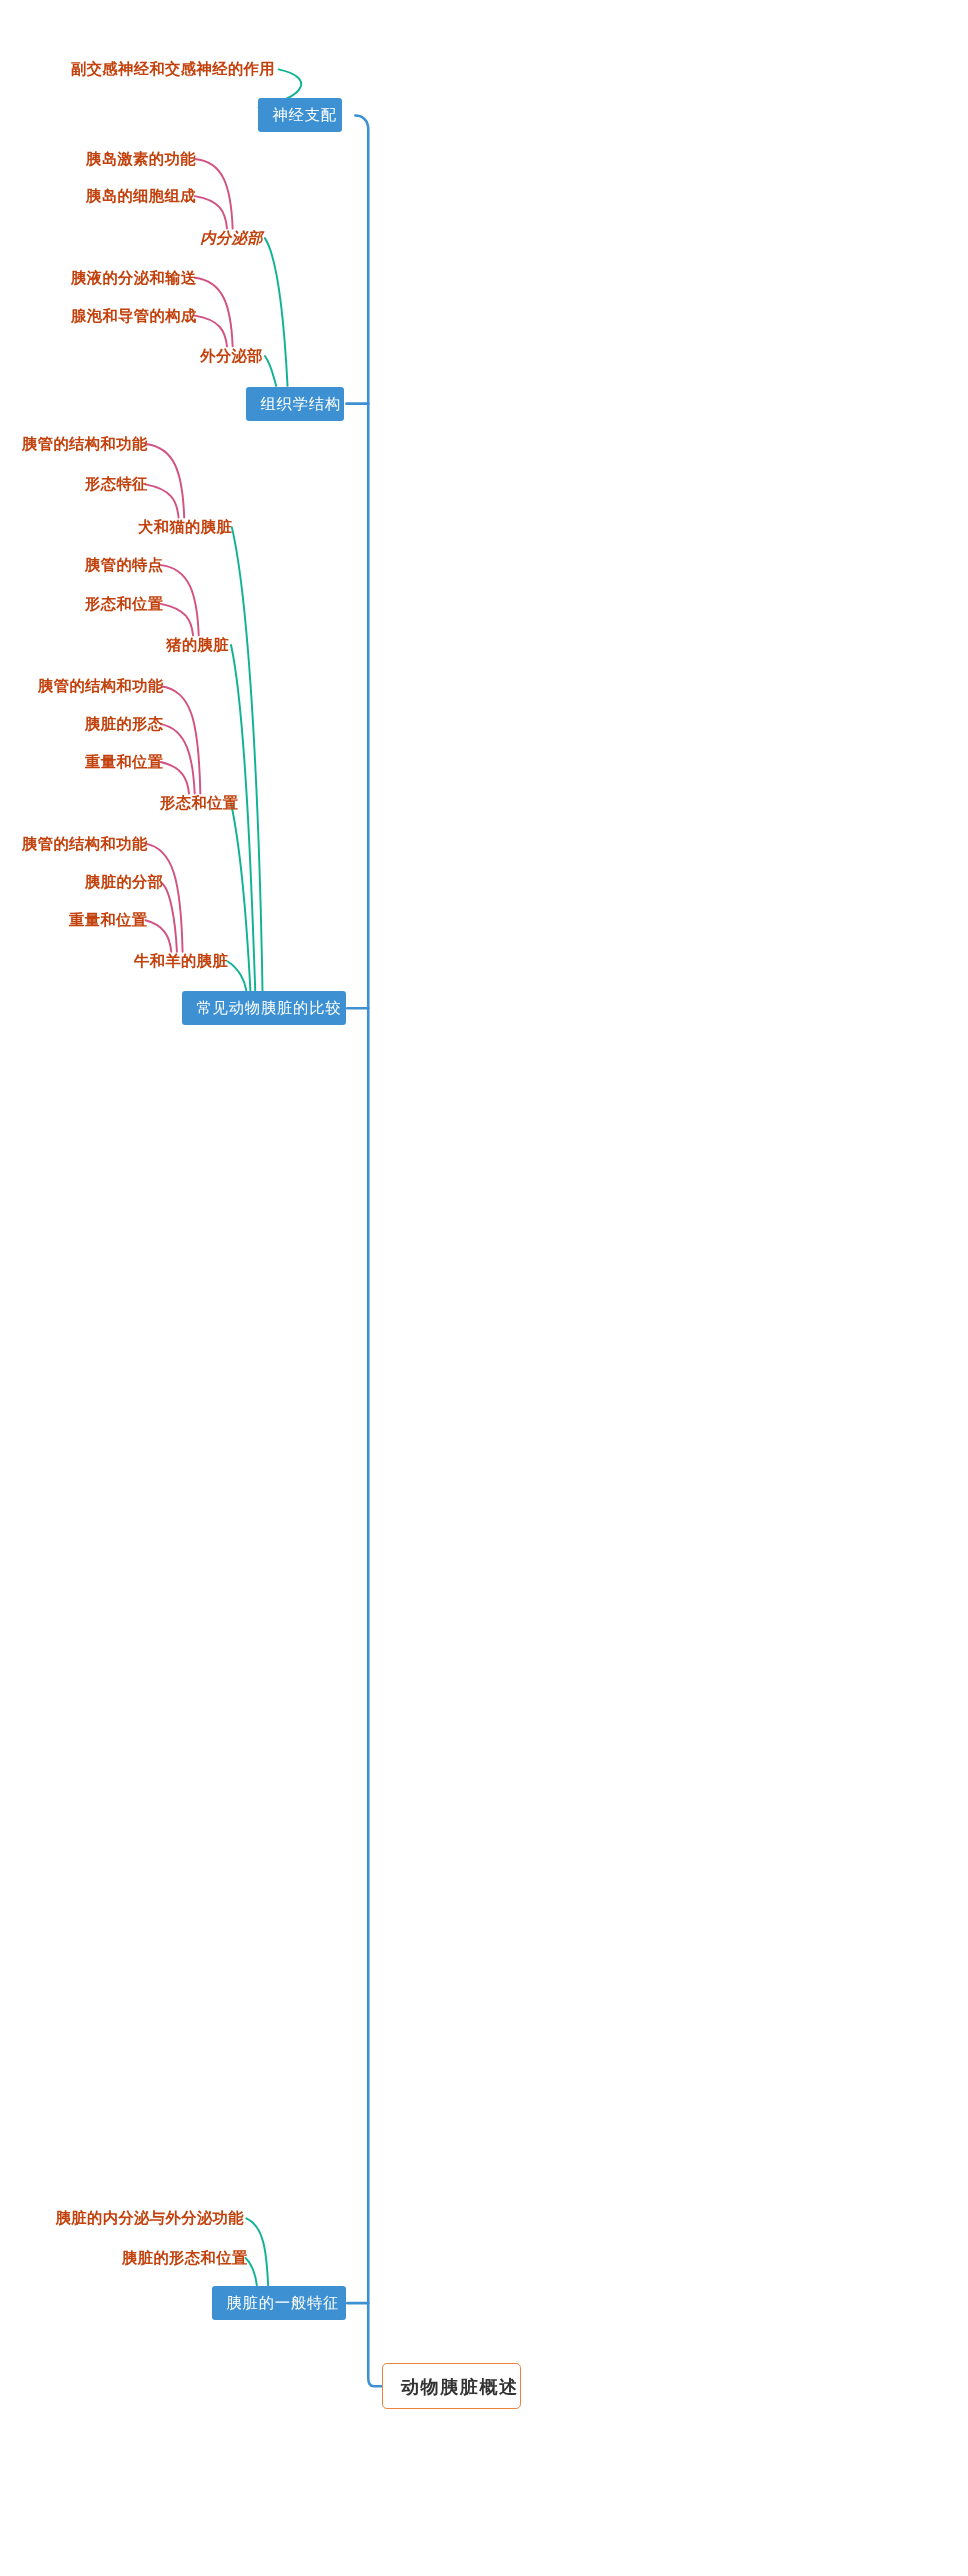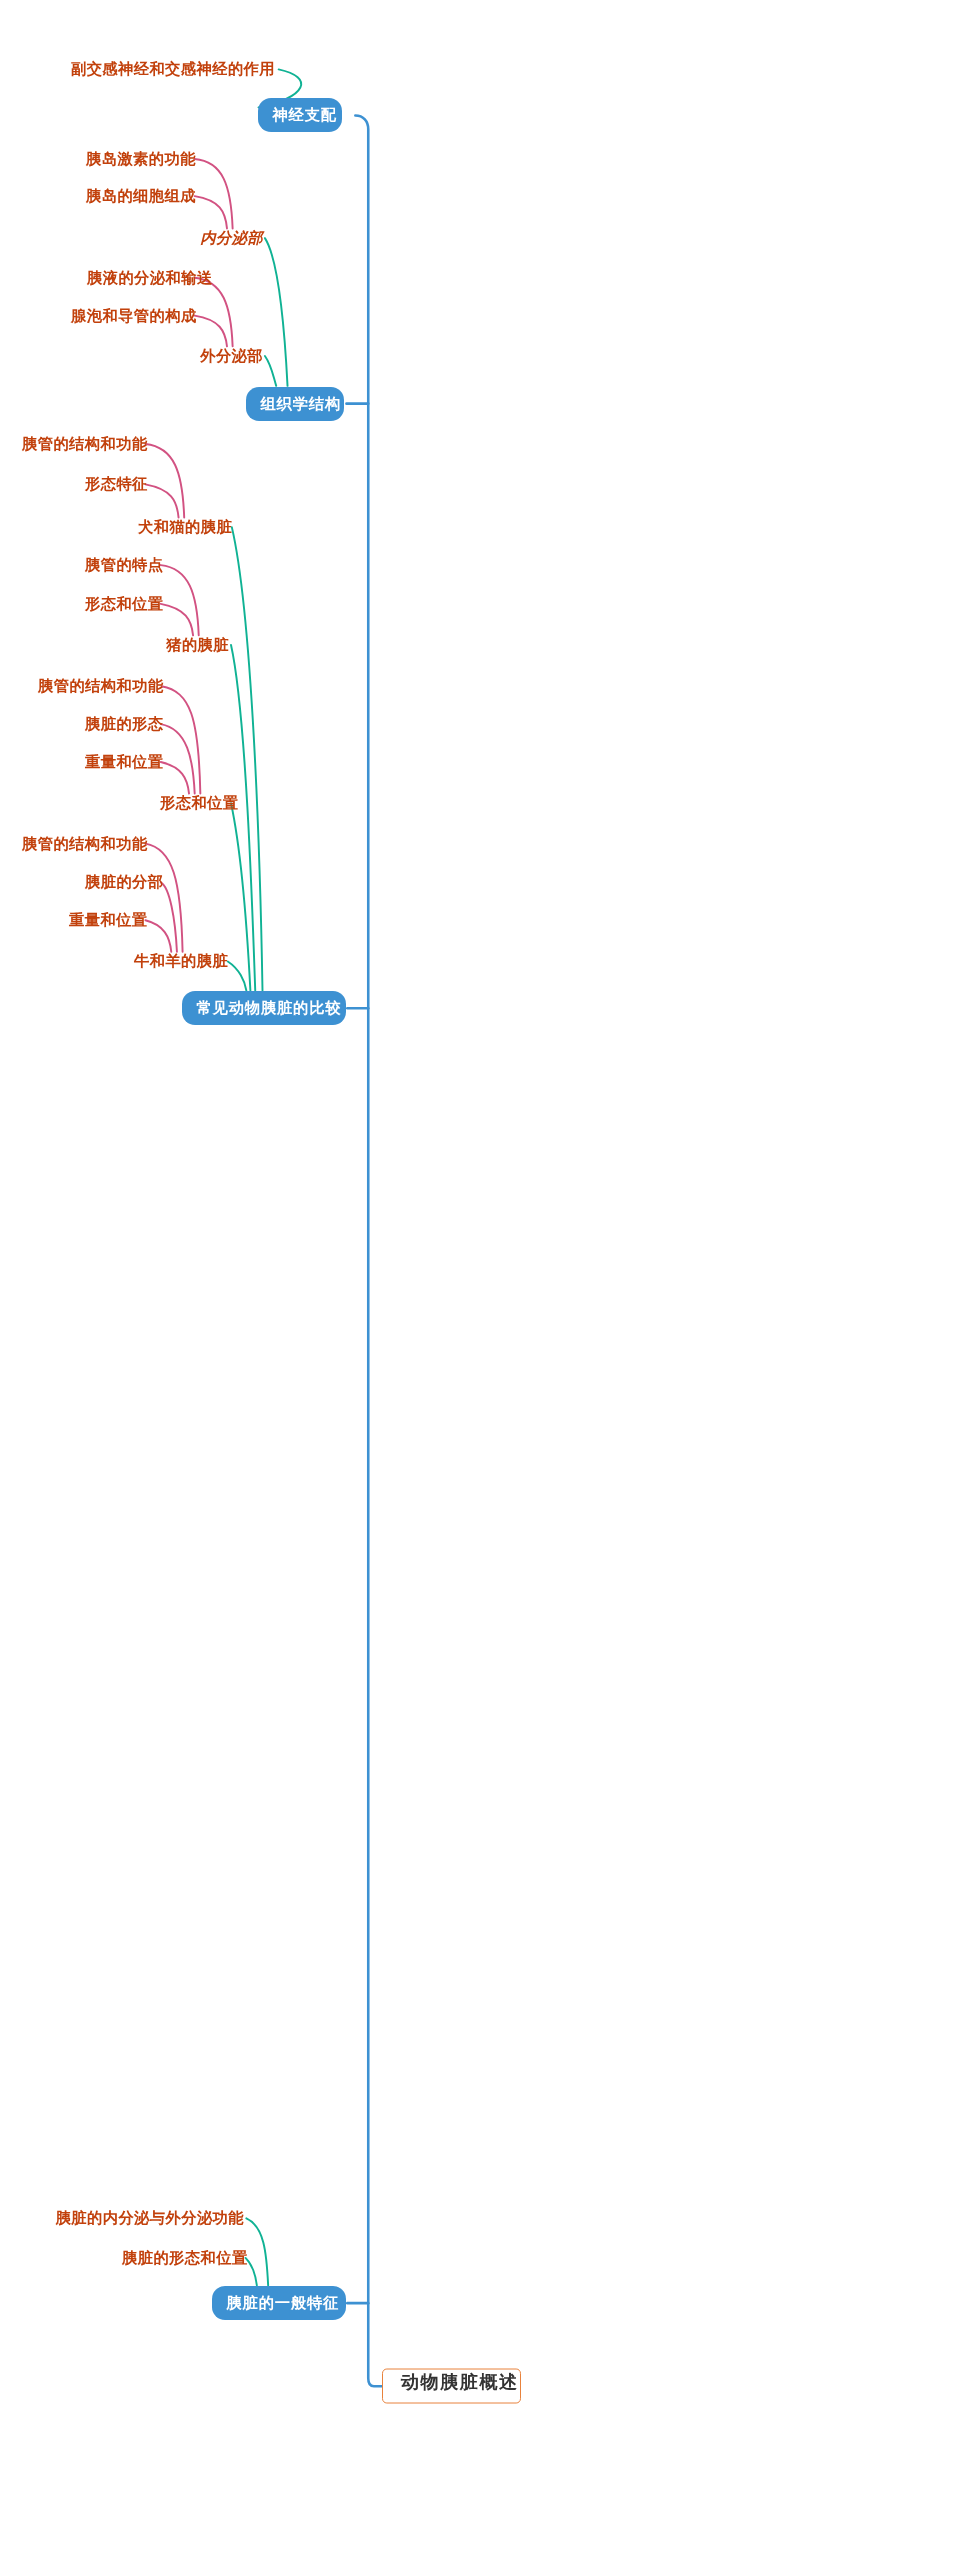--- a/index.html
+++ b/index.html
@@ -40,38 +40,38 @@
     transform: translateY(-50%);
   }
   .leaf-label.right-anchored, .mid-label.right-anchored {
     text-align: right;
   }
   
   .branch-box {
     background: #3d91d2;
     color: #ffffff;
     font-size: 15.3px;
-    font-weight: 700;
+    font-weight: 400;
     letter-spacing: 0.8px;
-    border-radius: 13px;
+    border-radius: 3px;
     padding: 9px 14.5px 9.7px 14.5px;
     transform: translateY(-50%);
     box-sizing: border-box;
     text-align: center;
   }
   
   .root-box {
     background: #ffffff;
     color: #333333;
     border: 1.6px solid #e8823c;
     border-radius: 4.8px;
     font-size: 18px;
     font-weight: 700;
     letter-spacing: 1.6px;
-    padding: 3px 18px 12px 18px;
+    padding: 14px 18px 12px 18px;
     transform: translateY(-50%);
     box-sizing: border-box;
     text-align: center;
   }
 </style>
 </head>
 <body>
 
 <div id="mindmap-root">
 
@@ -127,21 +127,21 @@
   </svg>
 
   <div class="node leaf-label right-anchored" style="left:68px; top:69px; width:207px;">副交感神经和交感神经的作用</div>
 
   <div class="node branch-box" style="left:258px; top:115px; width:84px;">神经支配</div>
 
   <div class="node leaf-label right-anchored" style="left:86px; top:159px; width:107px;">胰岛激素的功能</div>
   <div class="node leaf-label right-anchored" style="left:86px; top:196px; width:107px;">胰岛的细胞组成</div>
   <div class="node mid-label right-anchored" style="left:194px; top:238px; width:69px;font-style:italic;">内分泌部</div>
 
-  <div class="node leaf-label right-anchored" style="left:71px; top:278px; width:122px;margin-left:16px;">胰液的分泌和输送</div>
+  <div class="node leaf-label right-anchored" style="left:71px; top:278px; width:122px;">胰液的分泌和输送</div>
   <div class="node leaf-label right-anchored" style="left:71px; top:316px; width:122px;">腺泡和导管的构成</div>
   <div class="node mid-label right-anchored" style="left:194px; top:356px; width:69px;">外分泌部</div>
 
   <div class="node branch-box" style="left:246px; top:404px; width:98px;">组织学结构</div>
 
   <div class="node leaf-label right-anchored" style="left:22px; top:444px; width:122px;">胰管的结构和功能</div>
   <div class="node leaf-label right-anchored" style="left:85px; top:484px; width:59px;">形态特征</div>
   <div class="node mid-label right-anchored" style="left:138px; top:527px; width:92px;">犬和猫的胰脏</div>
 
   <div class="node leaf-label right-anchored" style="left:85px; top:565px; width:74px;">胰管的特点</div>

